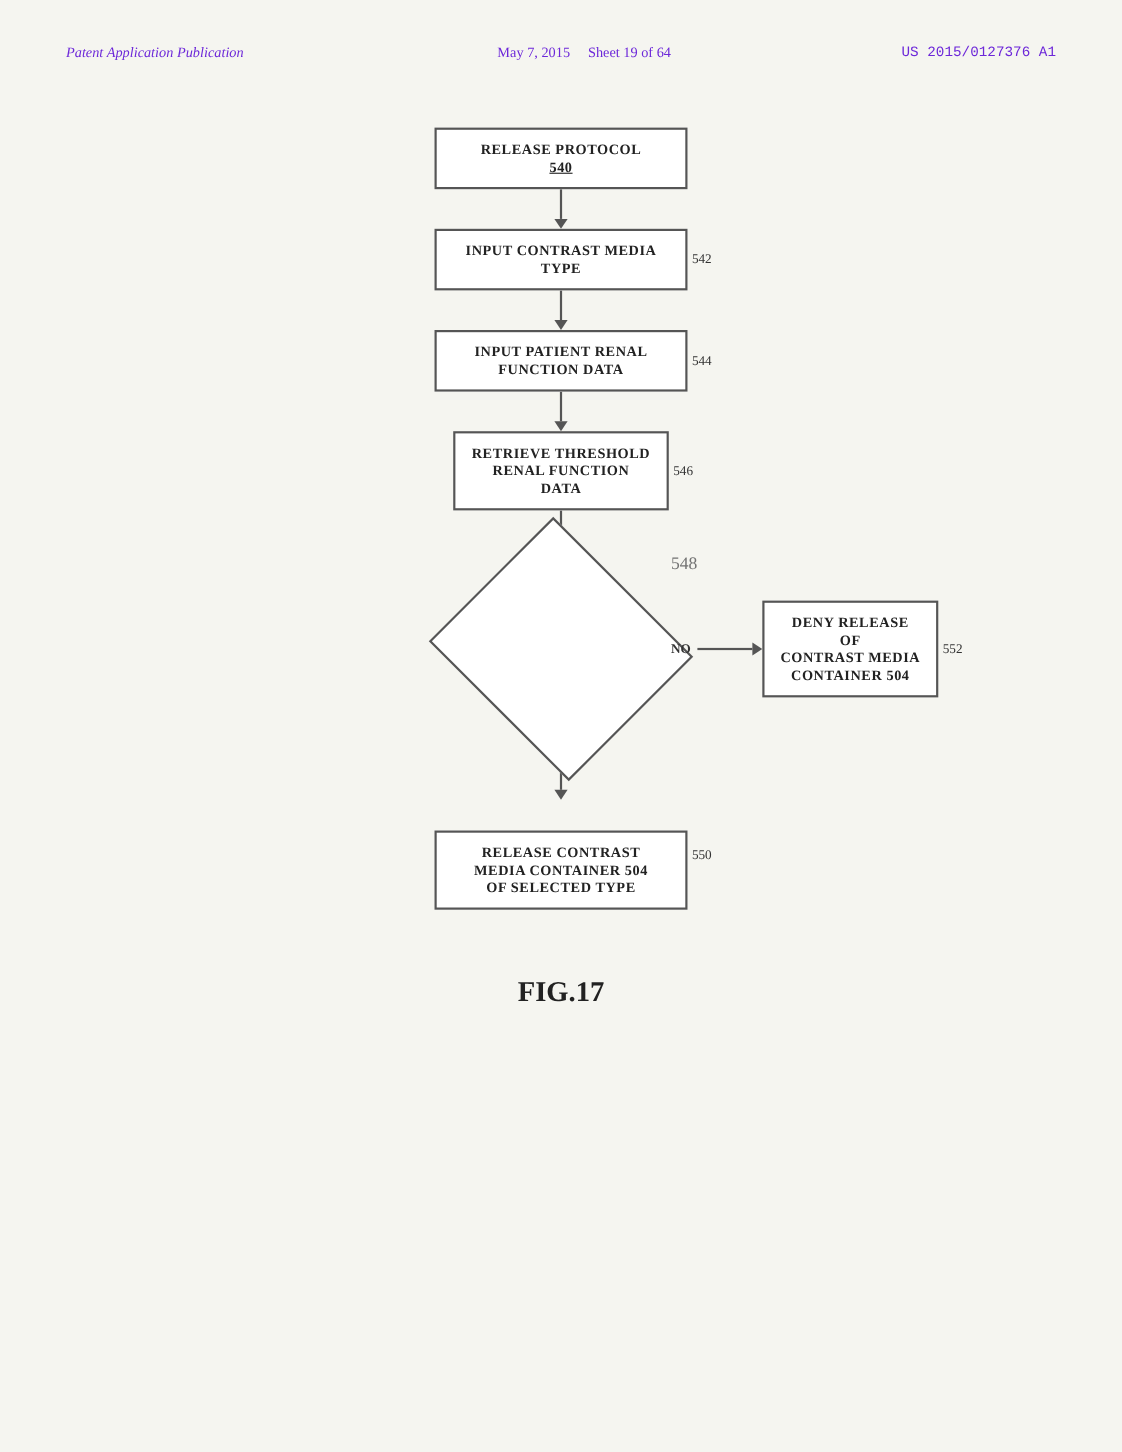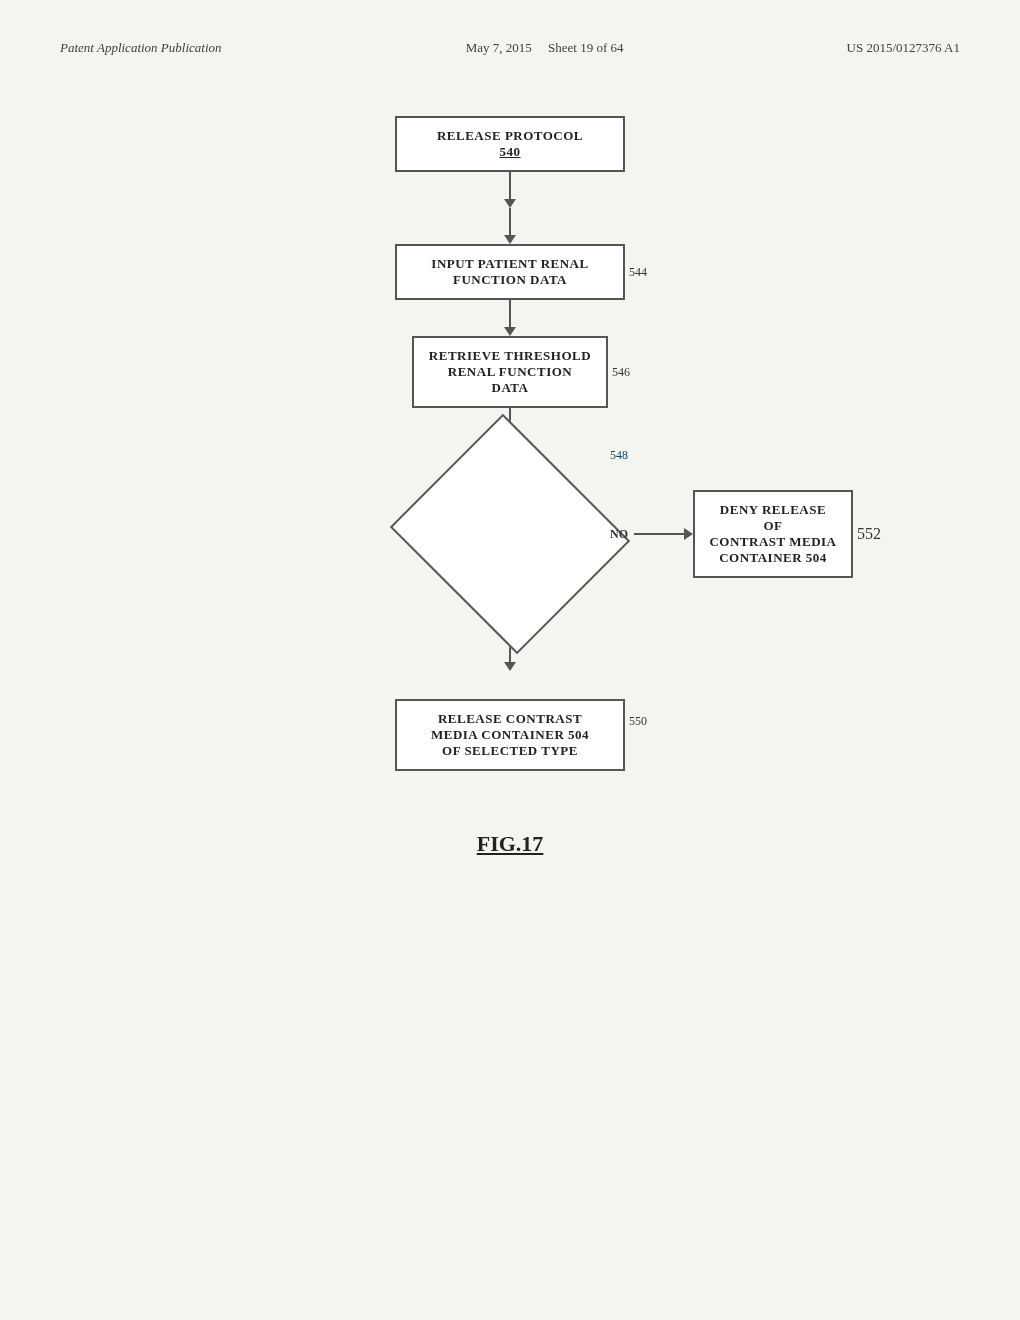--- a/index.html
+++ b/index.html
@@ -18,26 +18,26 @@
       position: relative;
       padding: 40px 60px;
     }
 
     .header {
       display: flex;
       justify-content: space-between;
       align-items: flex-start;
       margin-bottom: 20px;
       font-size: 13px;
-      color: #404040;
+      color: #6d28d9;
     }
 
     .header-left { font-style: italic; }
     .header-center { text-align: center; margin-left: 21px; }
-    .header-right { text-align: right; }
+    .header-right { text-align: right; font-family: Liberation Mono, monospace; }
 
     .diagram-area {
       display: flex;
       flex-direction: column;
       align-items: center;
       margin-top: 60px;
     }
 
     
     .fc-box {
@@ -124,25 +124,24 @@
       line-height: 1.4;
       padding: 0 14px;
     }
 
     .underline-text {
       text-decoration: underline;
     }
 
     .fig-caption {
       text-align: center;
-      font-size: 22px;
+      font-size: 26px;
       font-weight: bold;
       margin-top: 60px;
       color: #222;
-      text-decoration: underline;
     }
 
     
     .row-with-side {
       display: flex;
       align-items: center;
       justify-content: center;
       position: relative;
       width: 700px;
     }
@@ -174,20 +173,31 @@
         <div>RELEASE PROTOCOL</div>
         <div><span class="underline-text">540</span></div>
       </div>
     </div>
 
     <div class="arrow-down">
       <div class="line"></div>
       <div class="arrowhead"></div>
     </div>
 
+    <div class="row-with-side">
+      <div class="fc-node-wrapper">
+        <div class="fc-box" style="width:230px;">
+          <div>INPUT CONTRAST MEDIA</div>
+          <div>TYPE</div>
+        </div>
+        <div class="fc-label">
+          <span>542</span>
+        </div>
+      </div>
+    </div>
 
     <div class="arrow-down">
       <div class="line"></div>
       <div class="arrowhead"></div>
     </div>
 
     <div class="row-with-side">
       <div class="fc-node-wrapper">
         <div class="fc-box" style="width:230px;">
           <div>INPUT PATIENT RENAL</div>
@@ -231,25 +241,25 @@
           <div style="font-size:12px;font-weight:bold;color:#333;margin-right:6px;">NO</div>
           <div style="height:2px;width:50px;background:#555;"></div>
           <div style="width:0;height:0;border-top:6px solid transparent;border-bottom:6px solid transparent;border-left:9px solid #555;"></div>
 
           <div style="margin-left:0px;position:relative;">
             <div class="fc-box" style="width:160px;">
               <div>DENY RELEASE OF</div>
               <div>CONTRAST MEDIA</div>
               <div>CONTAINER 504</div>
             </div>
-            <div style="font-size:16px;color:#333;position:absolute;left:calc(100% + 4px);top:50%;transform:translateY(-50%);white-space:nowrap;">552</div>
+            <div style="font-size:12px;color:#333;position:absolute;left:calc(100% + 4px);top:50%;transform:translateY(-50%);white-space:nowrap;">552</div>
           </div>
         </div>
 
-        <div style="position:absolute; left:calc(50% + 100px); top: 4px; font-size:12px; color:#0c4a6e; white-space:nowrap;text-align:center;">
+        <div style="position:absolute; left:calc(50% + 100px); top: 4px; font-size:16px; color:#737373; white-space:nowrap;text-align:center;">
           <span>548</span>
         </div>
       </div>
     </div>
 
     <div style="display:flex;flex-direction:column;align-items:center;">
       <div style="font-size:12px;font-weight:bold;color:#333;margin-bottom:2px;">YES</div>
       <div class="arrow-down" style="height:30px;">
         <div class="line"></div>
         <div class="arrowhead"></div>

